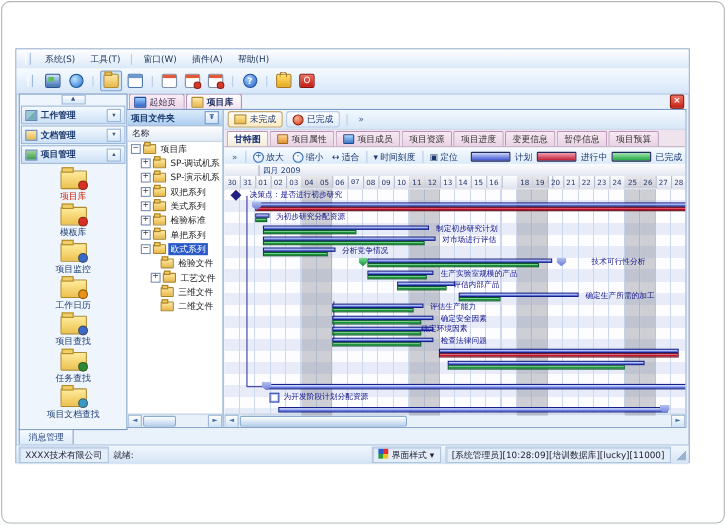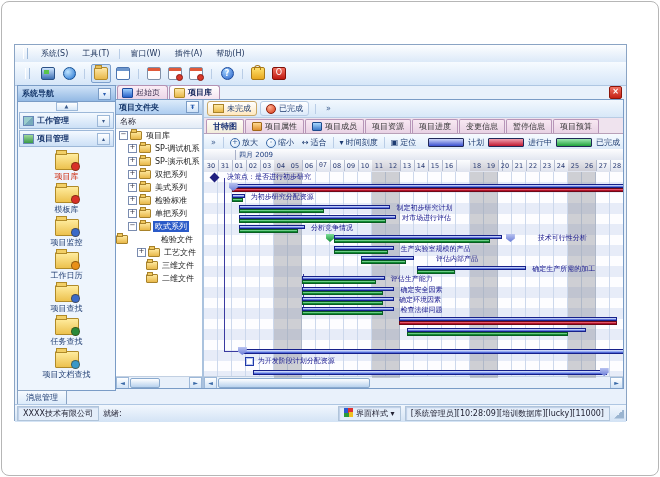--- a/index.html
+++ b/index.html
@@ -162,34 +162,35 @@
       <span class="msep"></span>
       <div class="tbi">
         <span class="ic ic-lock"></span>
       </div>
       <div class="tbi">
         <span class="ic ic-power">O</span>
       </div>
     </div>
 
   <div id="sidebar">
-    <div id="sb-title">
-      <span>系统导航</span>
-      <span class="sb-pinbtn">▾</span>
-    </div>
     <div class="sb-scroll">
         <span class="sb-scrollbtn">▲</span>
       </div>
     <div id="sb-groups">
         <div class="sb-group">
           <span class="sb-gicon gi0"></span>
           <span>工作管理</span>
           <span class="sb-chev">▾</span>
         </div>
         <div class="sb-group">
+          <span class="sb-gicon gi1"></span>
+          <span>文档管理</span>
+          <span class="sb-chev">▾</span>
+        </div>
+        <div class="sb-group">
           <span class="sb-gicon gi2"></span>
           <span>项目管理</span>
           <span class="sb-chev">▴</span>
         </div>
       </div>
     <div id="sb-items">
         <div class="sitem sel">
           <div class="bigfolder">
             <span class="badge" style="background: rgb(216, 48, 40);"></span>
           </div>
@@ -290,21 +291,21 @@
             <div class="trow" style="padding-left: 12px;">
               <span class="texp">+</span>
               <span class="tfold"></span>
               <span class="tlabel">单把系列</span>
             </div>
             <div class="trow sel" style="padding-left: 12px;">
               <span class="texp">−</span>
               <span class="tfold"></span>
               <span class="tlabel">欧式系列</span>
             </div>
-            <div class="trow" style=" gap: 29px;">
+            <div class="trow" style="padding-left: 30px;">
               <span class="tfold"></span>
               <span class="tlabel">检验文件</span>
             </div>
             <div class="trow" style="padding-left: 21px;">
               <span class="texp">+</span>
               <span class="tfold"></span>
               <span class="tlabel">工艺文件</span>
             </div>
             <div class="trow" style="padding-left: 30px;">
               <span class="tfold"></span>
@@ -480,41 +481,41 @@
             <span class="rlabel" style="left: 333.8px; top: 62px;">技术可行性分析</span>
             <div class="bar" style="left: 130.2px; top: 74px; width: 60.2px;">
               <div class="pb"></div>
               <div class="gb" style="width: 90%;"></div>
             </div>
             <span class="rlabel" style="left: 196.6px; top: 73px;">生产实验室规模的产品</span>
             <div class="bar" style="left: 156.8px; top: 84px; width: 53.2px;">
               <div class="pb"></div>
               <div class="gb" style="width: 85%;"></div>
             </div>
-            <span class="rlabel" style="left: 232px; top: 83px;">评估内部产品</span>
+            <span class="rlabel" style="left: 208px; top: 83px;">评估内部产品</span>
             <div class="bar" style="left: 212.8px; top: 94px; width: 109.2px;">
               <div class="pb"></div>
               <div class="gb" style="width: 35%;"></div>
             </div>
             <span class="rlabel" style="left: 328.2px; top: 93px;">确定生产所需的加工</span>
             <div class="bar" style="left: 98px; top: 104px; width: 82.6px;">
               <div class="pb"></div>
               <div class="gb" style="width: 90%;"></div>
             </div>
             <span class="rlabel" style="left: 186.8px; top: 103px;">评估生产能力</span>
             <div class="bar" style="left: 98px; top: 115px; width: 92.4px;">
               <div class="pb"></div>
               <div class="gb" style="width: 88%;"></div>
             </div>
             <span class="rlabel" style="left: 196.6px; top: 114px;">确定安全因素</span>
             <div class="bar" style="left: 98px; top: 125px; width: 92.4px;">
               <div class="pb"></div>
               <div class="gb" style="width: 88%;"></div>
             </div>
-            <span class="rlabel" style="left: 195px; top: 124px; font-family: Liberation Mono, monospace;">确定环境因素</span>
+            <span class="rlabel" style="left: 179px; top: 124px; font-family: Liberation Mono, monospace;">确定环境因素</span>
             <div class="bar" style="left: 98px; top: 135px; width: 92.4px;">
               <div class="pb"></div>
               <div class="gb" style="width: 88%;"></div>
             </div>
             <span class="rlabel" style="left: 196.6px; top: 134px;">检查法律问题</span>
             <div class="bar" style="left: 194.6px; top: 145px; width: 218.4px;">
               <div class="pb"></div>
               <div class="rb"></div>
             </div>
             <div class="bar" style="left: 203px; top: 156px; width: 179.2px;">

